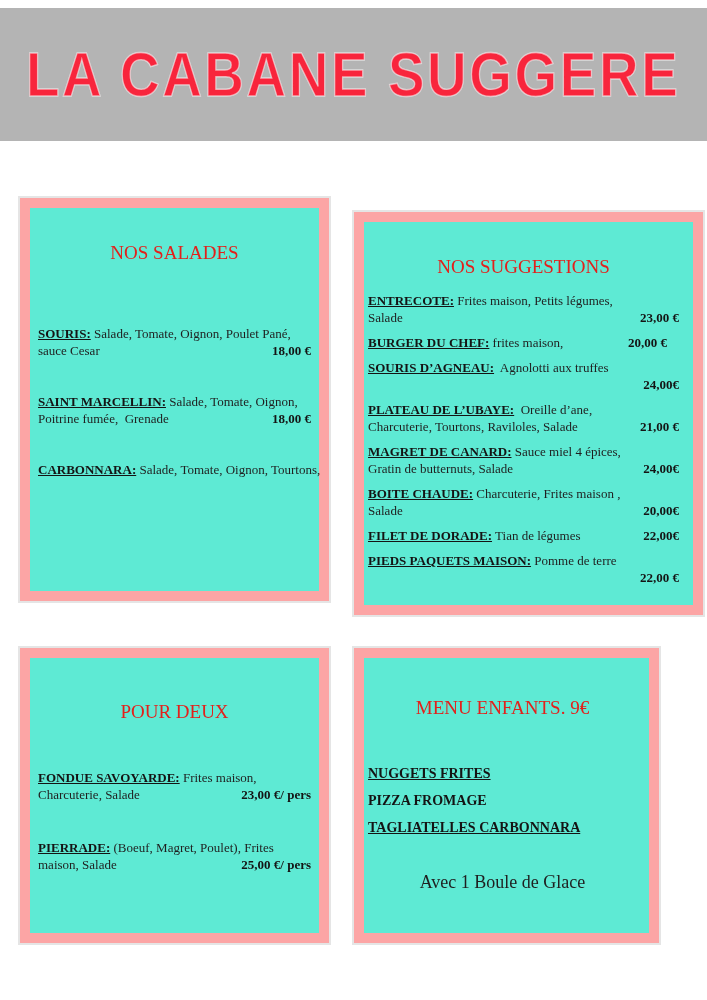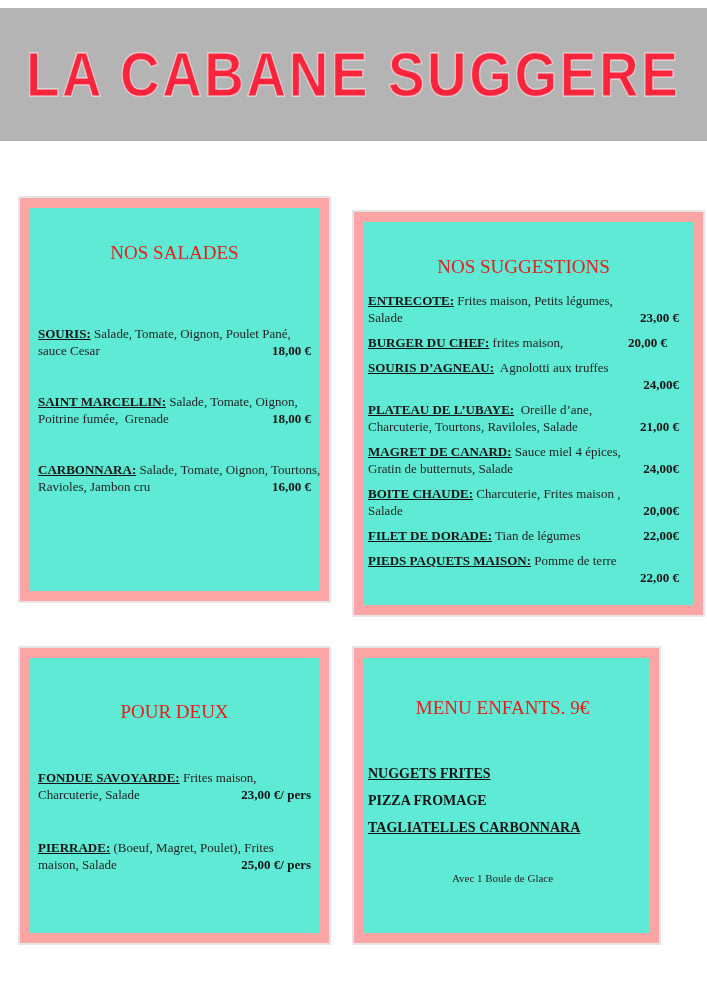--- a/index.html
+++ b/index.html
@@ -93,21 +93,21 @@
     font-size: 14px;
     line-height: 17px;
     margin-top: 10px;
     color: #141414;
   }
   .kid-item.u { text-decoration: underline; }
   .box-enfants .kid-item:first-of-type { margin-top: 45px; }
   .kids-note {
     margin-top: 36px;
     text-align: center;
-    font-size: 11px;
+    font-size: 18px;
   }
 </style>
 </head>
 <body>
 
 <header class="banner">
   <div class="banner-title" data-text="LA CABANE SUGGERE">LA CABANE SUGGERE</div>
 </header>
 
 <section class="menu-box box-salades">
@@ -133,24 +133,20 @@
       <span class="desc">Poitrine fumée,  Grenade</span>
         <span class="price">18,00 €</span>
     </div>
   </div>
 
   <div class="item">
     <div class="line">
       <span class="item-name">CARBONNARA:</span>
         <span class="desc"> Salade, Tomate, Oignon, Tourtons,</span>
     </div>
-    <div class="line">
-      <span class="desc">Ravioles, Jambon cru</span>
-        <span class="price">16,00 €</span>
-    </div>
   </div>
 </section>
 
 <section class="menu-box box-suggestions">
   <h2 class="box-title">NOS SUGGESTIONS</h2>
 
   <div class="item">
     <div class="line">
       <span class="item-name">ENTRECOTE:</span>
         <span class="desc"> Frites maison, Petits légumes,</span>

